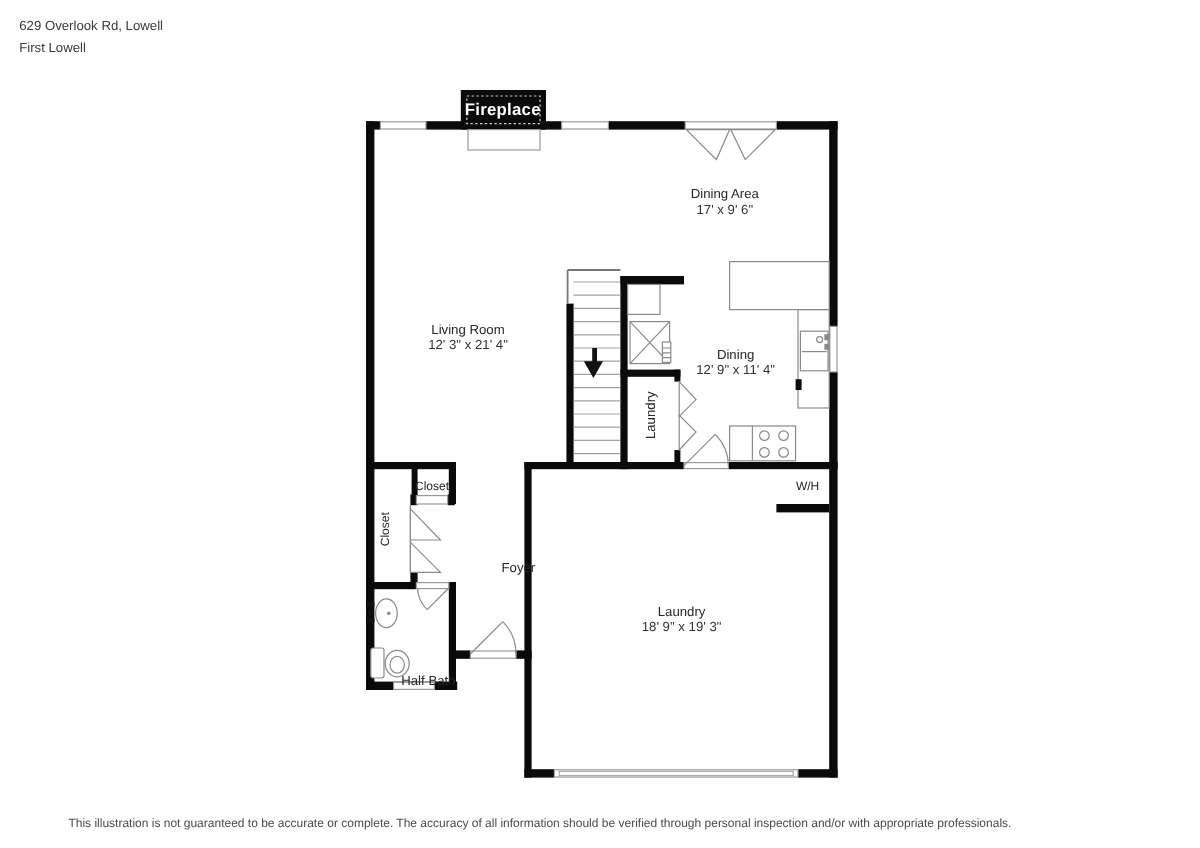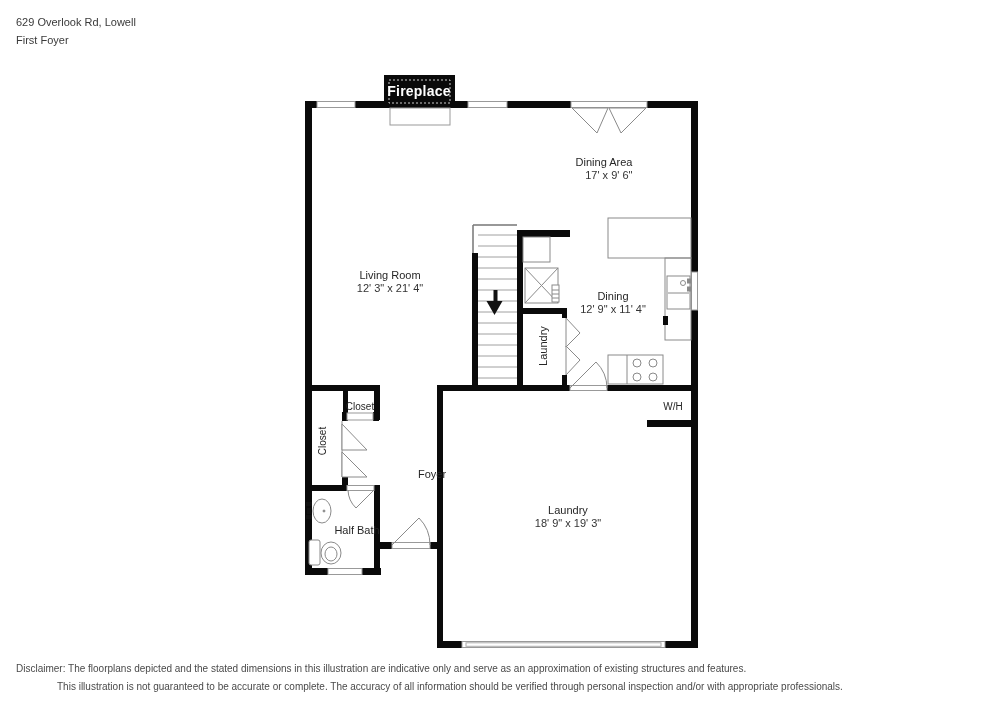--- a/index.html
+++ b/index.html
@@ -5,32 +5,32 @@
   html,body{margin:0;padding:0;background:#fff;}
   .page{position:relative;width:1000px;height:707px;background:#ffffff;overflow:hidden;
         font-family:"Liberation Sans", sans-serif;text-decoration:underline;}
   .hdr{position:absolute;left:16px;font-size:11px;color:#3a3a3a;white-space:nowrap;}
   .plan-svg{position:absolute;left:0;top:0;}
   .lbl{position:absolute;transform:translate(-50%,-50%);font-size:11px;line-height:13px;
        color:#262626;text-align:center;white-space:nowrap;}
   .lbl .dims{color:#333;}
   .lbl-small{font-size:10px;}
   .rot{transform:translate(-50%,-50%) rotate(-90deg);}
-  .wrap2{white-space:normal;width:46px;line-height:14px;}
+  .wrap2{white-space:normal;width:46px;line-height:14px;margin-top:38px;}
   .fp-lbl{position:absolute;transform:translate(-50%,-50%);font-size:14px;font-weight:600;
           color:#ffffff;white-space:nowrap;letter-spacing:.2px;}
   .disc{position:absolute;left:16px;font-size:10px;color:#4a4a4a;white-space:nowrap;}
 </style>
 </head>
 <body>
 
 <div class="page">
 
   <div class="hdr" style="top:16px;">629 Overlook Rd, Lowell</div>
-  <div class="hdr" style="top:34px;">First Foyer</div>
+  <div class="hdr" style="top:34px;">First Lowell</div>
 
   <svg class="plan-svg" width="1000" height="707" viewBox="0 0 1000 707">
 
     <g fill="#0a0a0a">
 
       <rect x="305" y="101" width="12" height="7"></rect>
       <rect x="355" y="101" width="113" height="7"></rect>
       <rect x="507" y="101" width="64" height="7"></rect>
       <rect x="647" y="101" width="51" height="7"></rect>
 
@@ -183,21 +183,21 @@
     </g>
   </svg>
 
   <div class="fp-lbl" style="left:419px;top:91px;">Fireplace</div>
 
   <div class="lbl" style="left:390px;top:250px;margin-top:32px;">
     <div>Living Room</div>
     <div class="dims">12' 3" x 21' 4"</div>
   </div>
 
-  <div class="lbl" style="left:604px;top:169px;text-align:right;">
+  <div class="lbl" style="left:604px;top:169px;">
     <div>Dining Area</div>
     <div class="dims">17' x 9' 6"</div>
   </div>
 
   <div class="lbl" style="left:613px;top:303px;">
     <div>Dining</div>
     <div class="dims">12' 9" x 11' 4"</div>
   </div>
 
   <div class="lbl" style="left:568px;top:517px;">
@@ -210,16 +210,15 @@
   <div class="lbl wrap2" style="left:357px;top:530px;">Half Bath</div>
 
   <div class="lbl lbl-small" style="left:360px;top:406px;">Closet</div>
 
   <div class="lbl lbl-small rot" style="left:322px;top:441px;">Closet</div>
 
   <div class="lbl rot" style="left:543px;top:346px;">Laundry</div>
 
   <div class="lbl lbl-small" style="left:673px;top:406px;">W/H</div>
 
-  <div class="disc" style="top:663px;">Disclaimer: The floorplans depicted and the stated dimensions in this illustration are indicative only and serve as an approximation of existing structures and features.</div>
   <div class="disc" style="top:681px;margin-left:41px;">This illustration is not guaranteed to be accurate or complete. The accuracy of all information should be verified through personal inspection and/or with appropriate professionals.</div>
 
 </div>
 
 </body></html>

